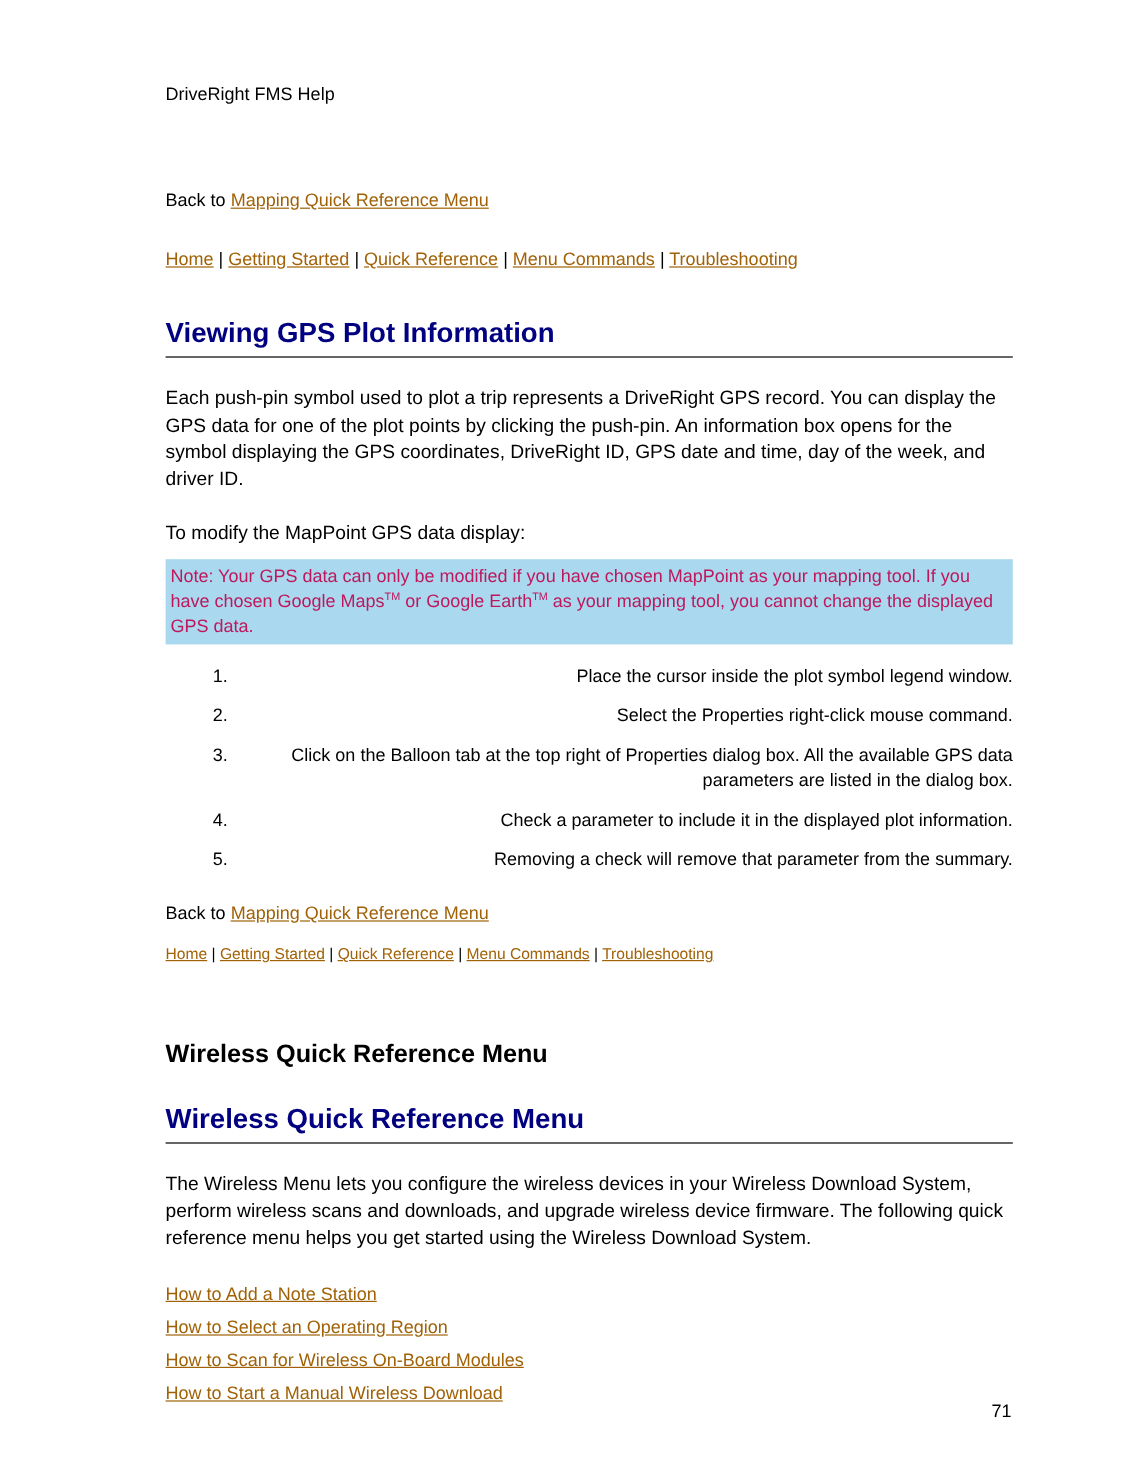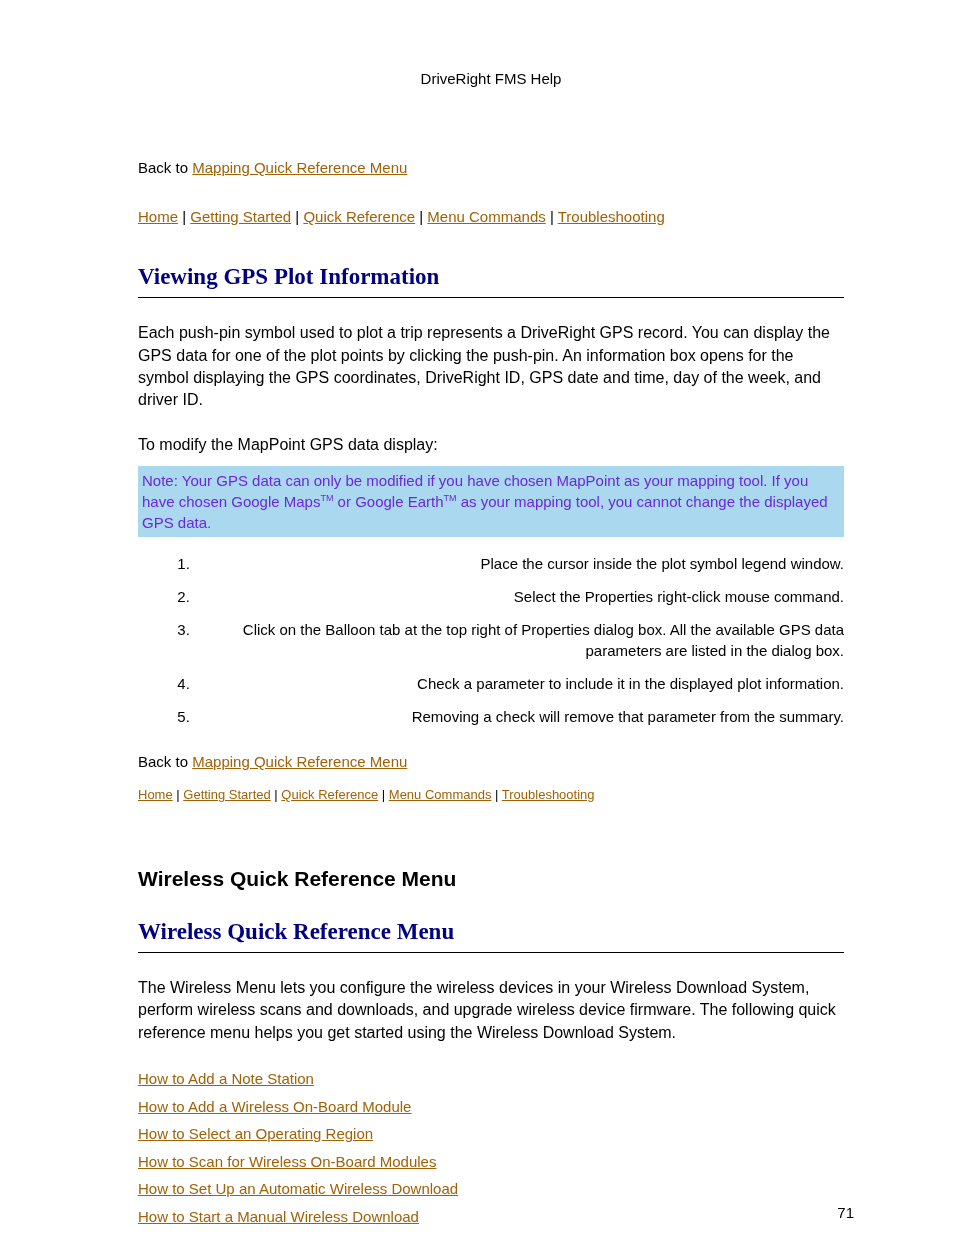--- a/index.html
+++ b/index.html
@@ -8,21 +8,21 @@
       font-size: 15px;
       line-height: 1.4;
       color: #000;
       background: #fff;
       width: 954px;
       min-height: 1235px;
       padding: 68px 110px 40px 138px;
       position: relative;
     }
     .header-title {
-      text-align: center;
+      text-align: left;
       font-size: 15px;
       margin-bottom: 68px;
     }
     .back-line {
       font-size: 15px;
       margin-bottom: 28px;
     }
     .back-line2 {
       font-size: 15px;
       margin-top: 24px;
@@ -36,21 +36,21 @@
       font-size: 13px;
       margin-bottom: 60px;
     }
     a.link {
       color: #a16207;
       text-decoration: underline;
       cursor: pointer;
     }
     .sep { color: #000; }
     h1.blue-heading {
-      font-family: Liberation Serif, serif;
+      font-family: Liberation Sans, sans-serif;
       font-weight: 900;
       color: #000080;
       font-size: 23px;
       border-bottom: 1.5px solid #000;
       padding-bottom: 4px;
       margin-bottom: 24px;
       margin-top: 6px;
     }
     h2.black-heading {
       font-family: Arial, sans-serif;
@@ -59,21 +59,21 @@
       font-size: 21px;
       margin-bottom: 22px;
       margin-top: 30px;
     }
     p.para {
       font-size: 16px;
       margin-bottom: 22px;
     }
     .note-box {
       background: #a9d8ef;
-      color: #6d28d9;
+      color: #be185d;
       font-size: 15px;
       padding: 4px 4px;
       margin-bottom: 16px;
       line-height: 1.4;
     }
     .tm { font-size: 9px; vertical-align: super; }
     ol.steps {
       margin-left: 56px;
       font-size: 15px;
       text-align: right;
@@ -82,21 +82,21 @@
       margin-bottom: 12px;
       padding-left: 4px;
     }
     .link-list {
       font-size: 15px;
       line-height: 1.7;
     }
     .link-list div { margin-bottom: 2px; }
     .page-number {
       position: absolute;
-      right: 100px;
+      right: 111px;
       bottom: 48px;
       font-size: 15px;
     }
   </style>
 </head>
 <body>
 
 <div class="header-title">DriveRight FMS Help</div>
 
 <div class="back-line">
@@ -134,20 +134,18 @@
 </div>
 
 <h2 class="black-heading">Wireless Quick Reference Menu</h2>
 
 <h1 class="blue-heading">Wireless Quick Reference Menu</h1>
 
 <p class="para">The Wireless Menu lets you configure the wireless devices in your Wireless Download System, perform wireless scans and downloads, and upgrade wireless device firmware. The following quick reference menu helps you get started using the Wireless Download System.</p>
 
 <div class="link-list">
   <div><a class="link">How to Add a Note Station</a></div>
-  <div><a class="link">How to Add a Wireless On-Board Module</a></div>
   <div><a class="link">How to Select an Operating Region</a></div>
   <div><a class="link">How to Scan for Wireless On-Board Modules</a></div>
-  <div><a class="link">How to Set Up an Automatic Wireless Download</a></div>
   <div><a class="link">How to Start a Manual Wireless Download</a></div>
 </div>
 
 <div class="page-number">71</div>
 
 </body></html>

